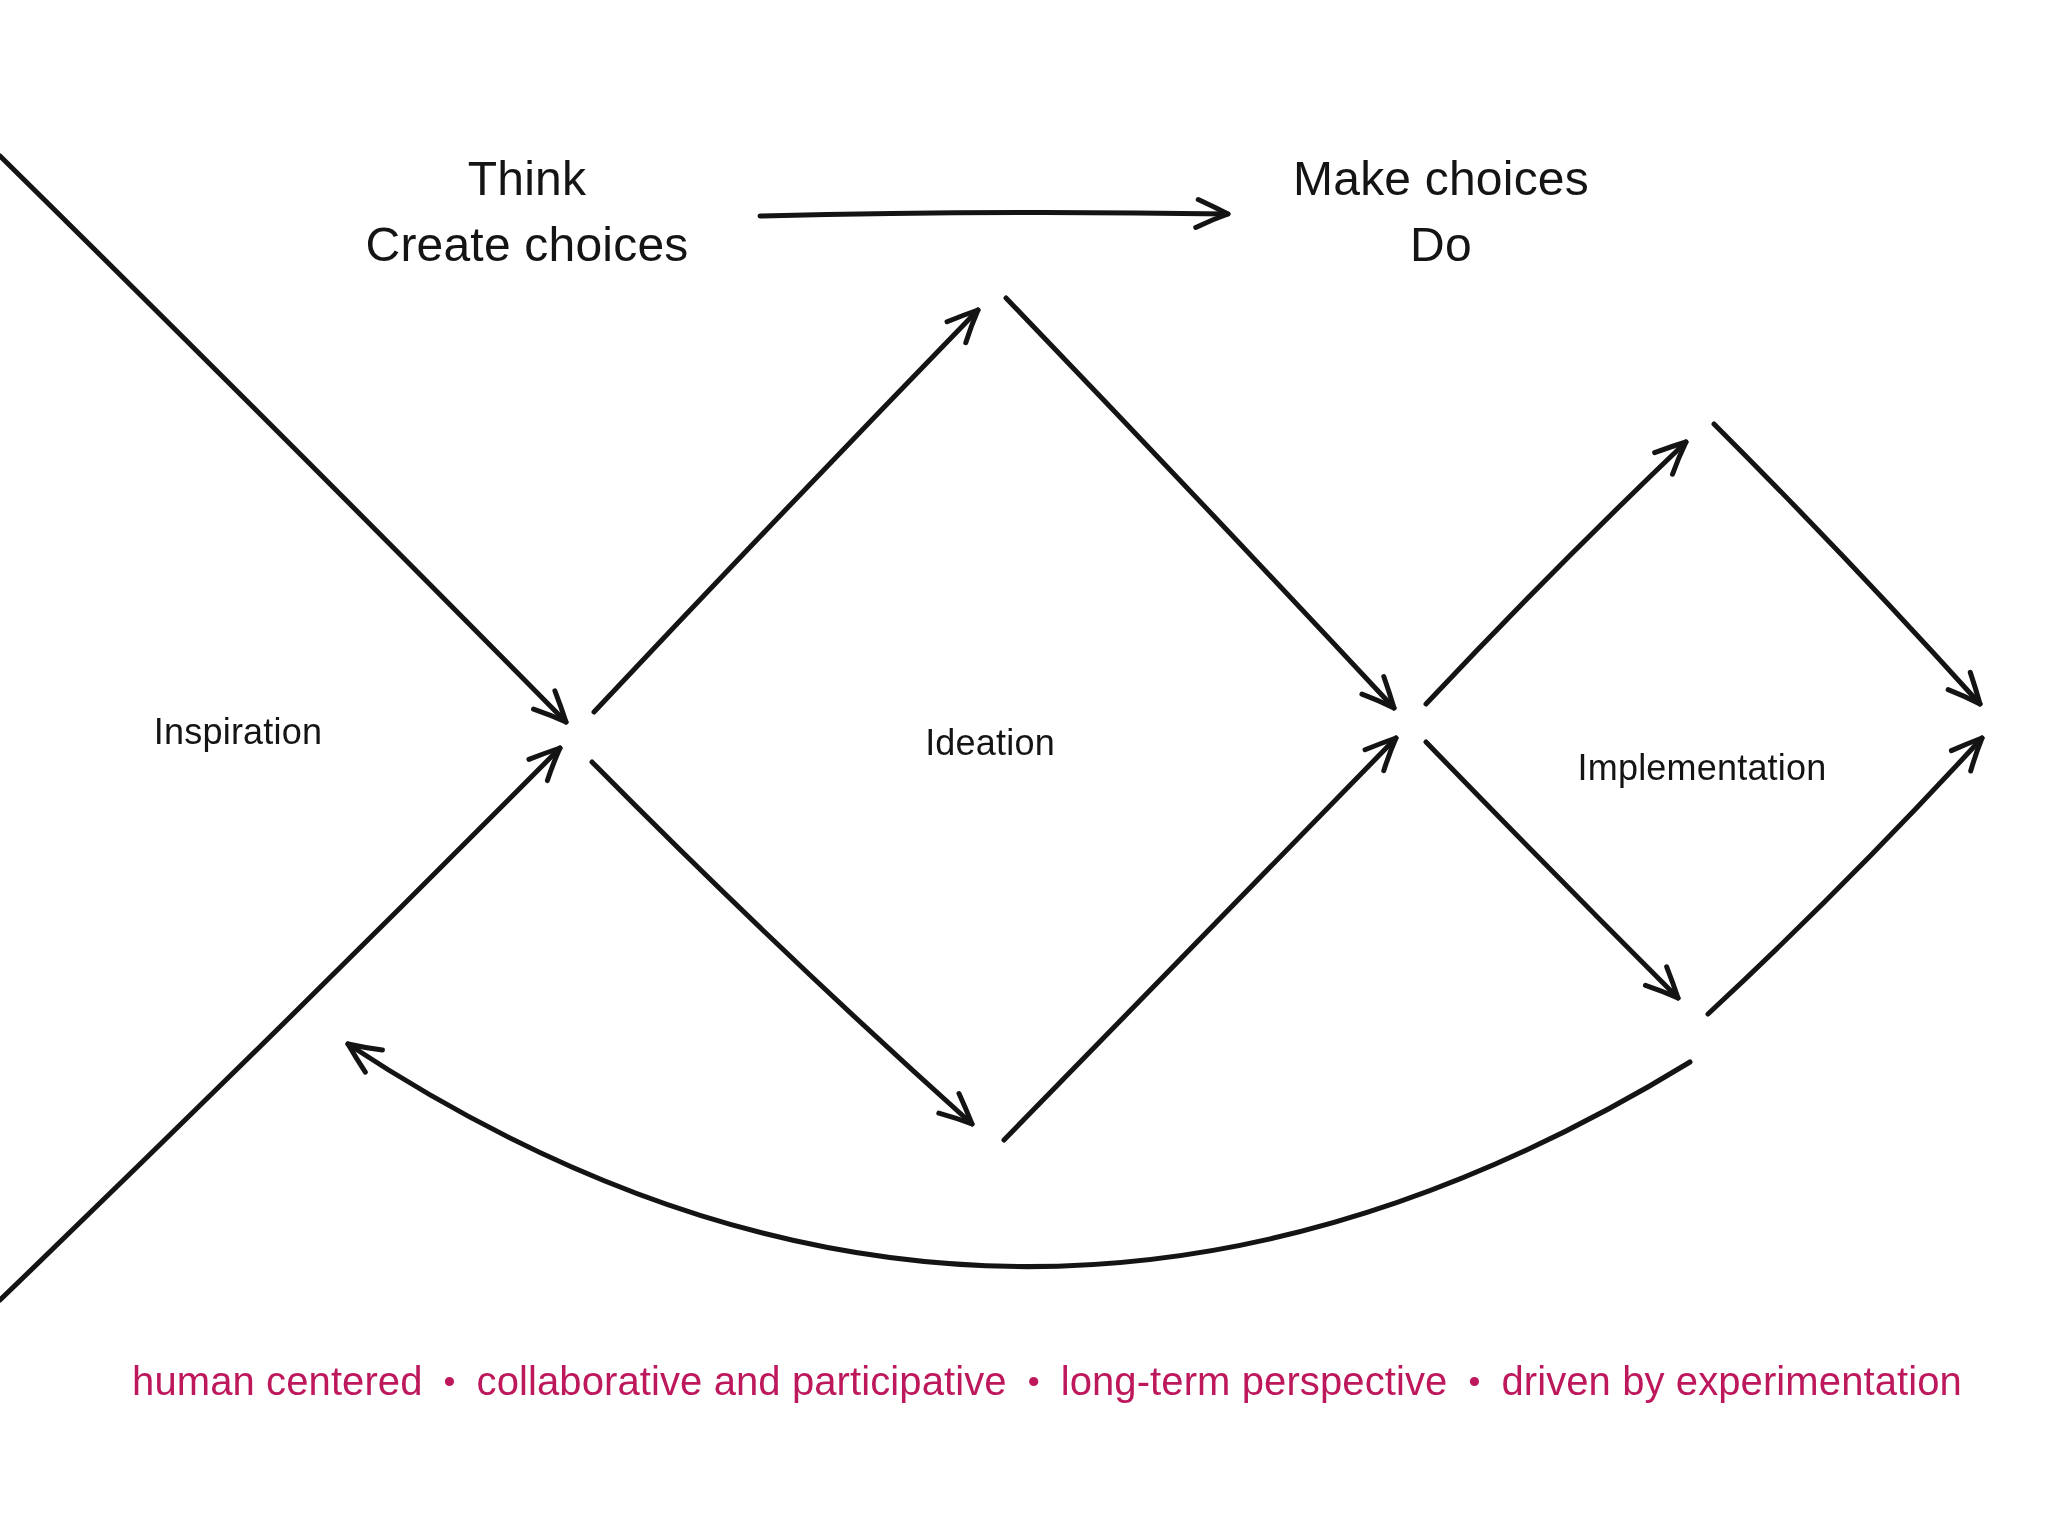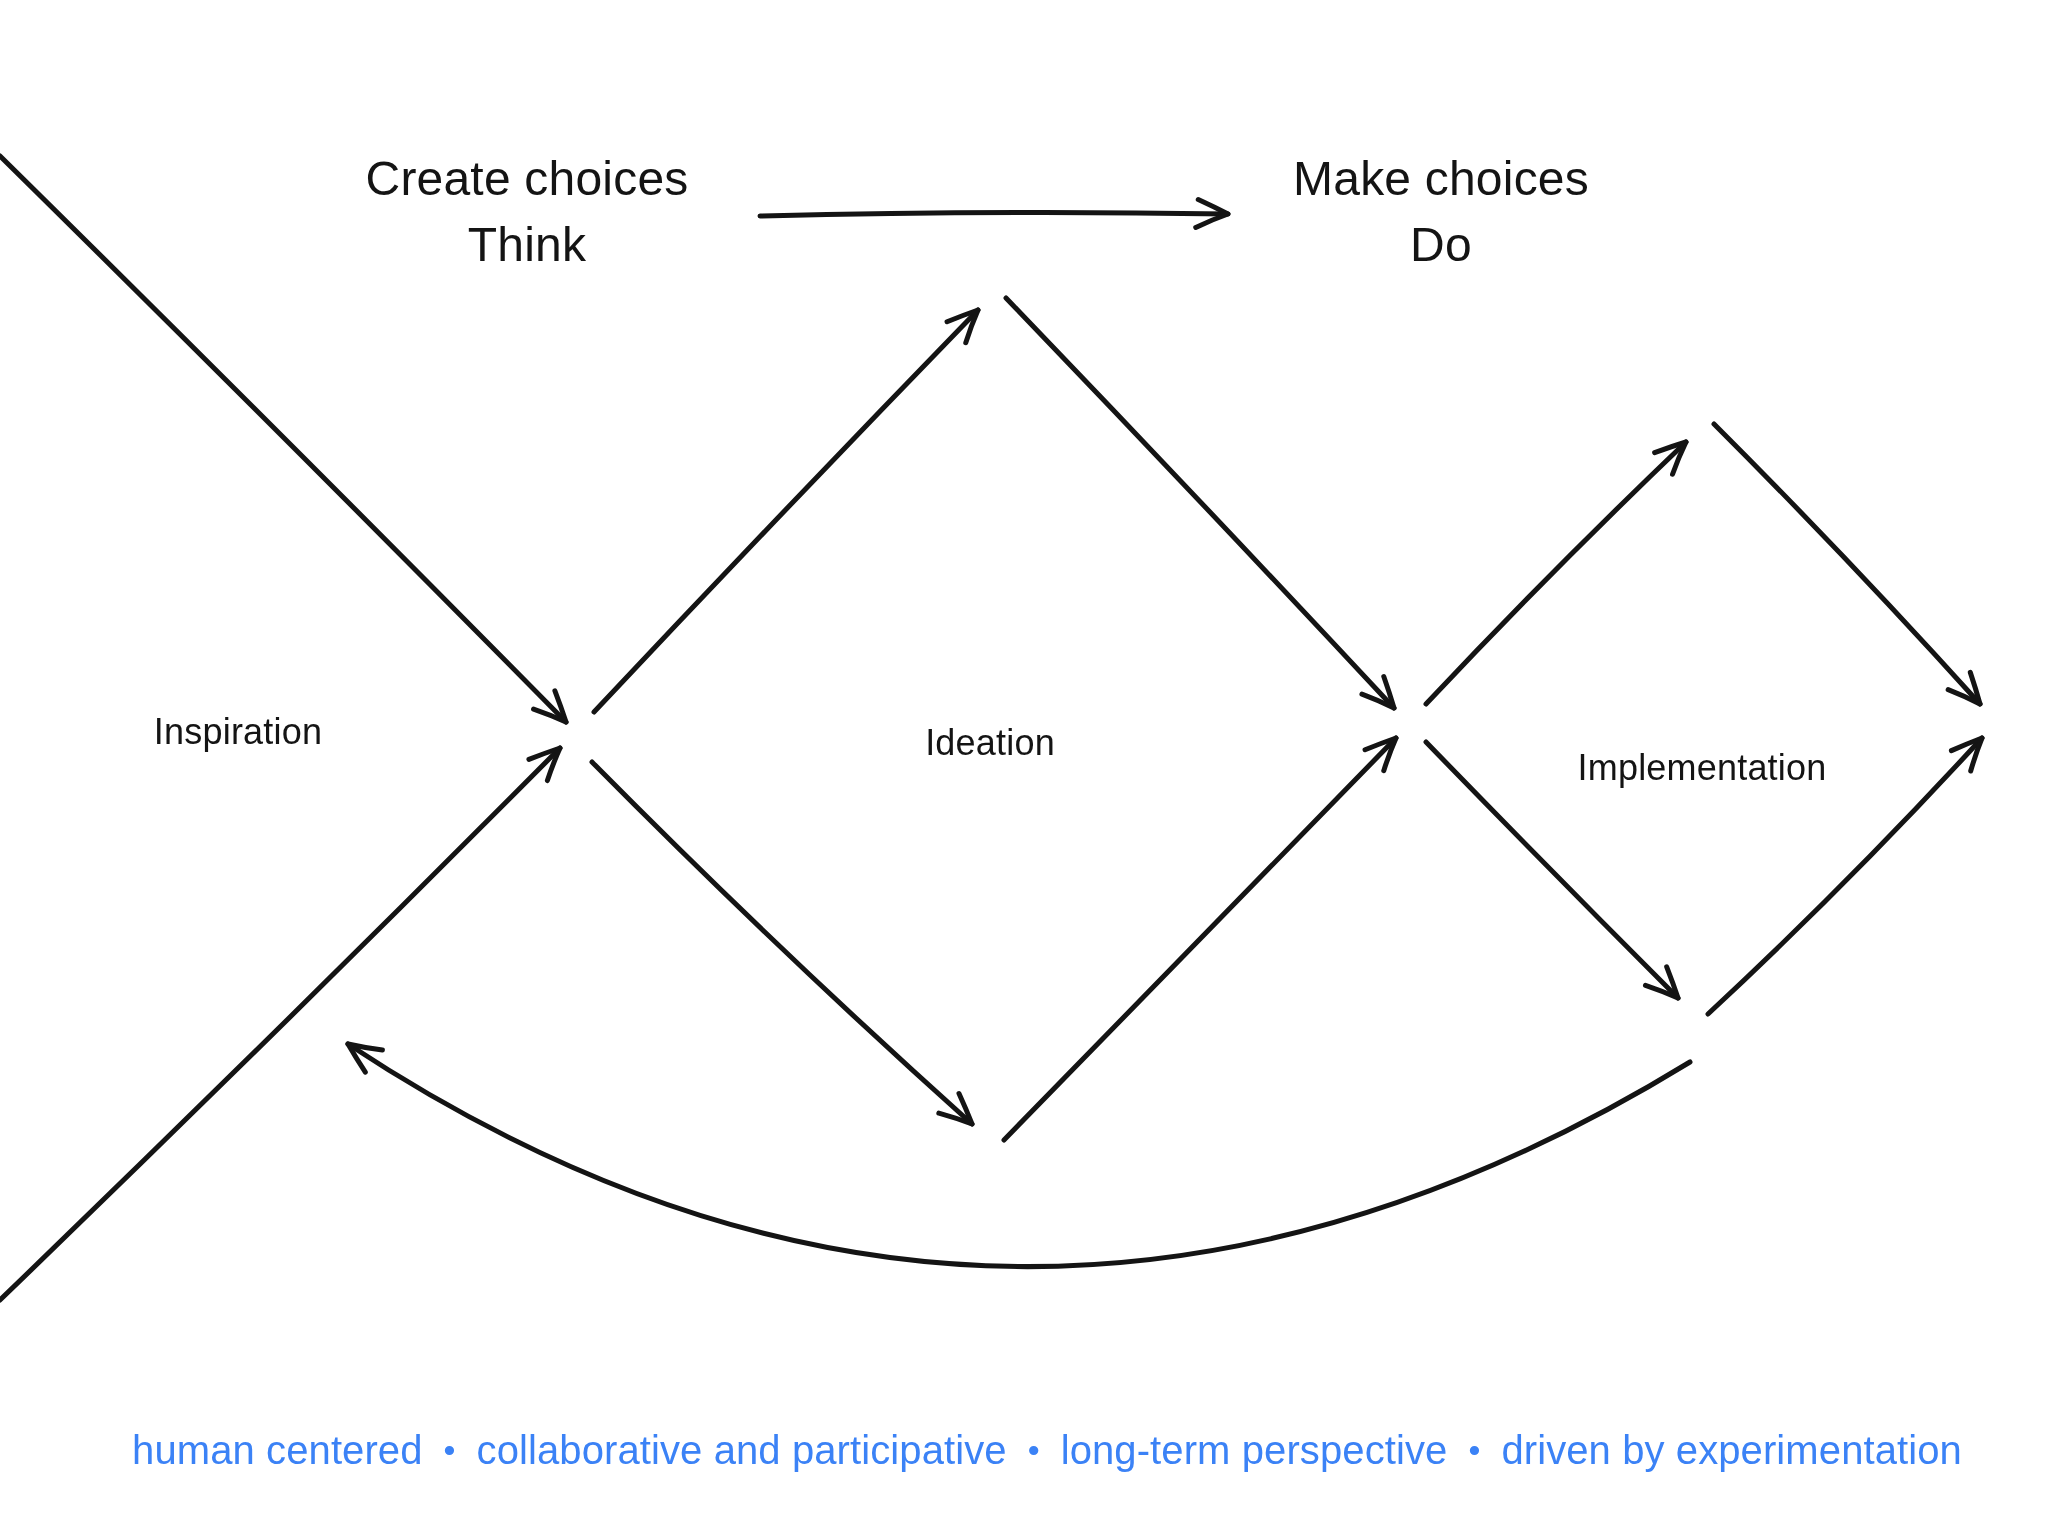--- a/index.html
+++ b/index.html
@@ -42,27 +42,27 @@
   }
   .phase-label{
     font-size:36px;
     font-weight:400;
     line-height:1;
     letter-spacing:0.2px;
   }
   .footer-line{
     position:absolute;
     left:1047px;
-    top:1450px;
+    top:1381px;
     transform:translate(-50%,-50%);
     white-space:nowrap;
     font-size:40px;
     font-weight:400;
     letter-spacing:0.1px;
-    color:#3b82f6;
+    color:#be185d;
   }
   .footer-line .sep{
     display:inline-block;
     margin:0 21px;
     font-size:34px;
     vertical-align:2px;
   }
 </style>
 </head>
 <body>
@@ -88,22 +88,22 @@
 
     <path d="M 1426,704 Q 1552,570 1686,442" marker-end="url(#arrowhead)"></path>
     <path d="M 1714,424 Q 1850,560 1980,704" marker-end="url(#arrowhead)"></path>
     <path d="M 1426,742 Q 1552,872 1678,998" marker-end="url(#arrowhead)"></path>
     <path d="M 1708,1014 Q 1850,882 1982,738" marker-end="url(#arrowhead)"></path>
 
     <path d="M 1690,1062 Q 1008,1480 348,1044" marker-end="url(#arrowhead)"></path>
   </svg>
 
   <div class="txt mode-label" style="left:527px; top:212px;">
+    <div>Think</div>
     <div>Create choices</div>
-    <div>Think</div>
   </div>
 
   <div class="txt mode-label" style="left:1441px; top:212px;">
     <div>Make choices</div>
     <div>Do</div>
   </div>
 
   <div class="txt phase-label" style="left:238px; top:732px;">Inspiration</div>
   <div class="txt phase-label" style="left:990px; top:720px;margin-top:23px;">Ideation</div>
   <div class="txt phase-label" style="left:1702px; top:720px;margin-top:48px;">Implementation</div>

